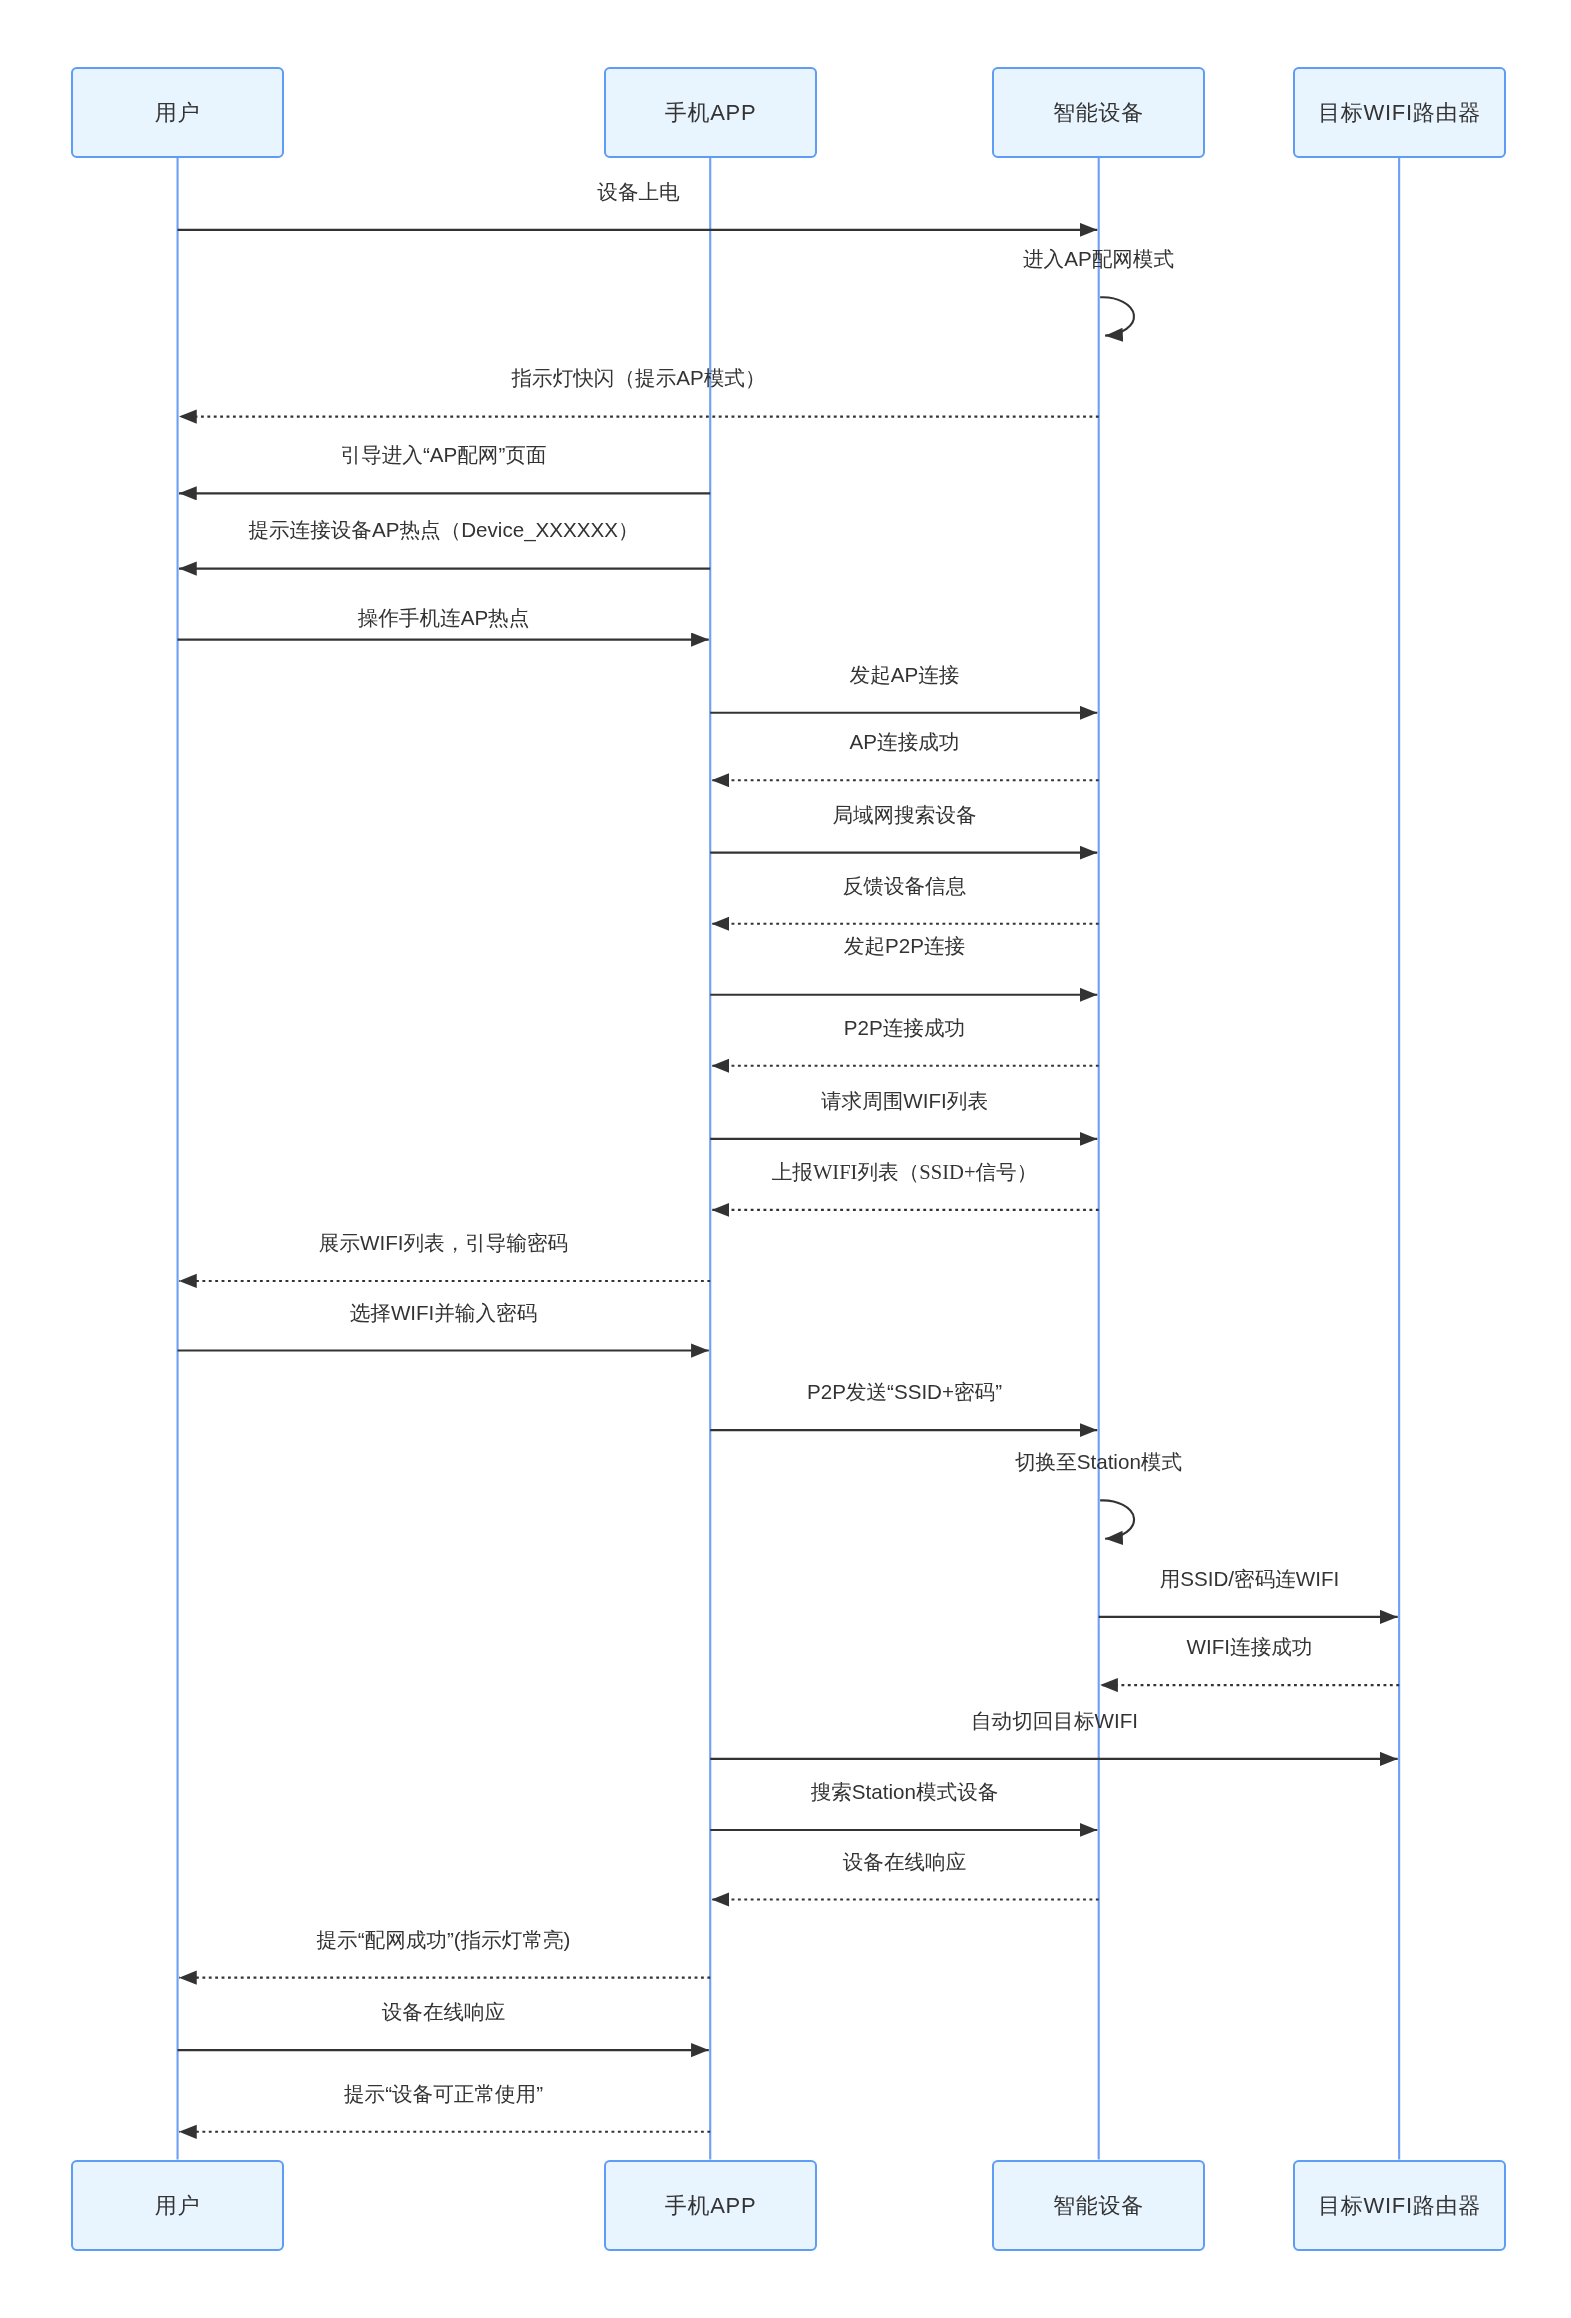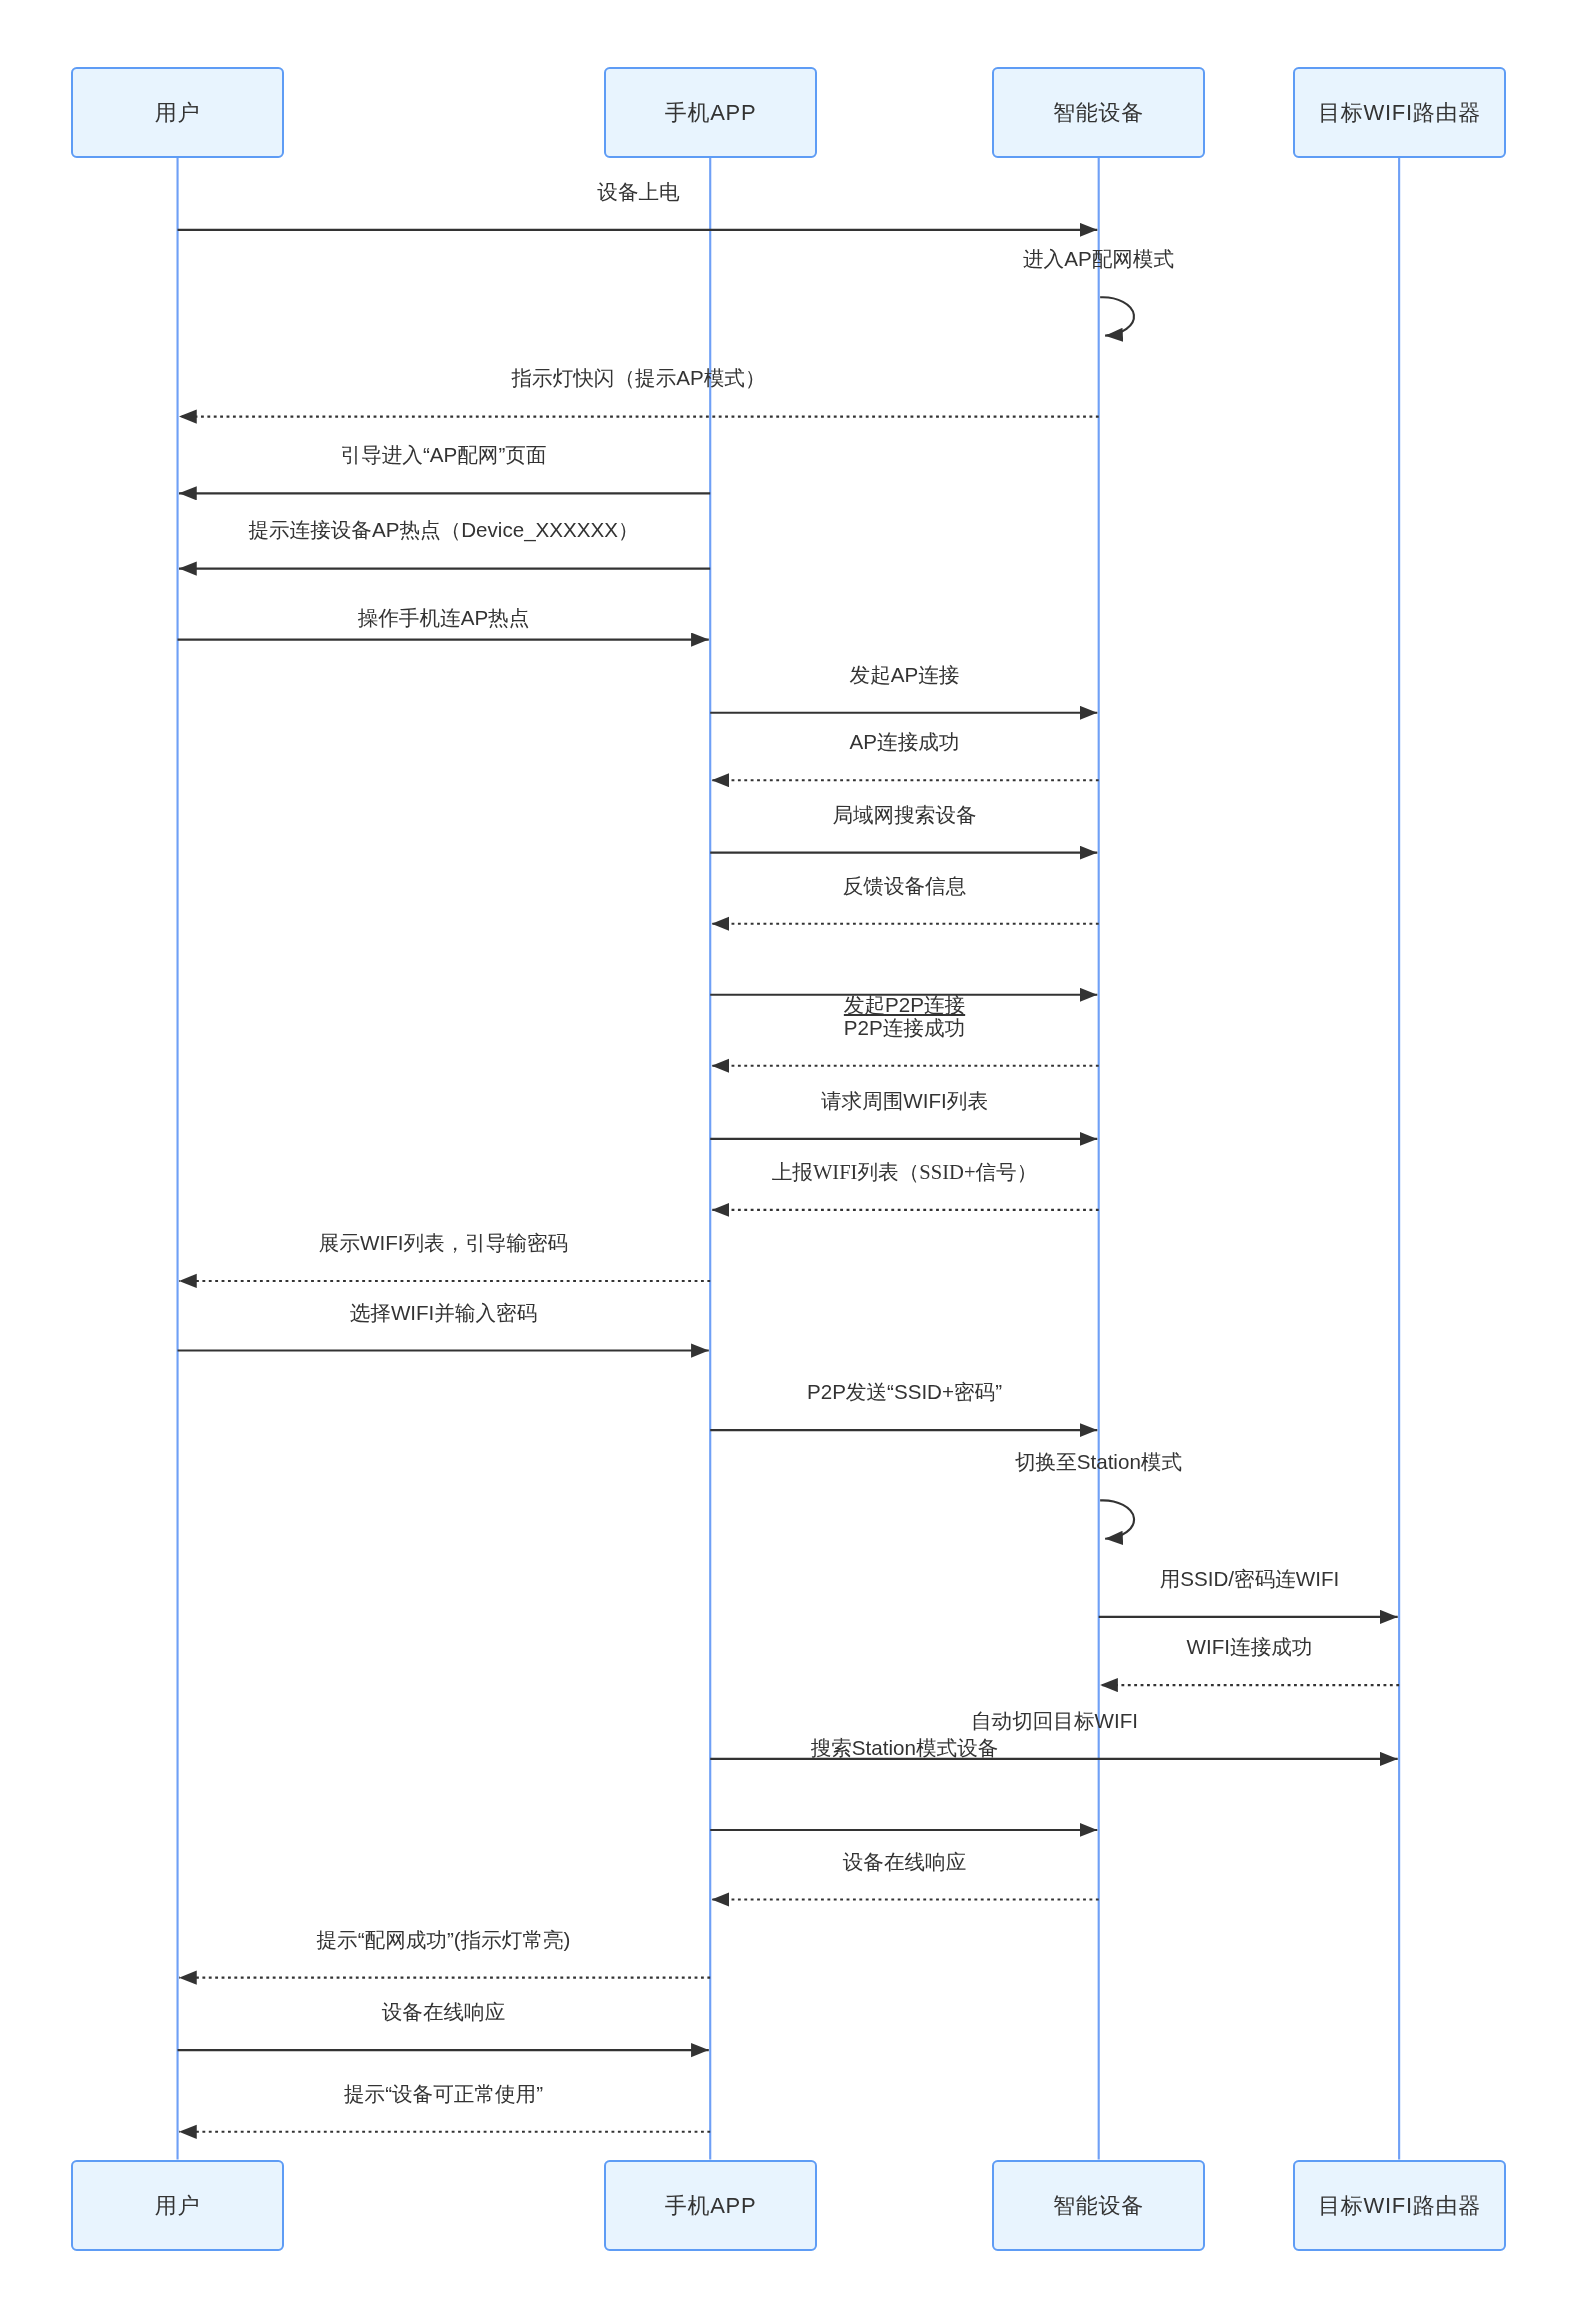--- a/index.html
+++ b/index.html
@@ -102,31 +102,31 @@
       <div class="msg-label" style="left: 319px; top: 178px;">设备上电</div>
       <div class="msg-label" style="left: 779px; top: 245px;">进入AP配网模式</div>
       <div class="msg-label" style="left: 319px; top: 364px;">指示灯快闪（提示AP模式）</div>
       <div class="msg-label" style="left: 124px; top: 441px;">引导进入“AP配网”页面</div>
       <div class="msg-label" style="left: 124px; top: 516px;">提示连接设备AP热点（Device_XXXXXX）</div>
       <div class="msg-label" style="left: 124px; top: 604px;">操作手机连AP热点</div>
       <div class="msg-label" style="left: 585px; top: 661px;">发起AP连接</div>
       <div class="msg-label" style="left: 585px; top: 728px;">AP连接成功</div>
       <div class="msg-label" style="left: 585px; top: 801px;">局域网搜索设备</div>
       <div class="msg-label" style="left: 585px; top: 872px;">反馈设备信息</div>
-      <div class="msg-label" style="left: 585px; top: 991px; text-decoration: underline;">发起P2P连接</div>
+      <div class="msg-label" style="left: 585px; top: 932px;">发起P2P连接</div>
       <div class="msg-label" style="left: 585px; top: 1014px;">P2P连接成功</div>
       <div class="msg-label" style="left: 585px; top: 1087px;">请求周围WIFI列表</div>
       <div class="msg-label" style="left: 585px; top: 1158px; font-family: Liberation Serif, serif;">上报WIFI列表（SSID+信号）</div>
       <div class="msg-label" style="left: 124px; top: 1229px;">展示WIFI列表，引导输密码</div>
       <div class="msg-label" style="left: 124px; top: 1299px;">选择WIFI并输入密码</div>
       <div class="msg-label" style="left: 585px; top: 1378px;">P2P发送“SSID+密码”</div>
       <div class="msg-label" style="left: 779px; top: 1448px;">切换至Station模式</div>
       <div class="msg-label" style="left: 930px; top: 1565px;">用SSID/密码连WIFI</div>
       <div class="msg-label" style="left: 930px; top: 1633px;">WIFI连接成功</div>
       <div class="msg-label" style="left: 735px; top: 1707px;">自动切回目标WIFI</div>
-      <div class="msg-label" style="left: 585px; top: 1734px;">搜索Station模式设备</div>
+      <div class="msg-label" style="left: 585px; top: 1778px;">搜索Station模式设备</div>
       <div class="msg-label" style="left: 585px; top: 1848px;">设备在线响应</div>
       <div class="msg-label" style="left: 124px; top: 1926px;">提示“配网成功”(指示灯常亮)</div>
       <div class="msg-label" style="left: 124px; top: 1998px;">设备在线响应</div>
       <div class="msg-label" style="left: 124px; top: 2080px;">提示“设备可正常使用”</div>
     </div>
 </div>
 
 
 </body></html>

